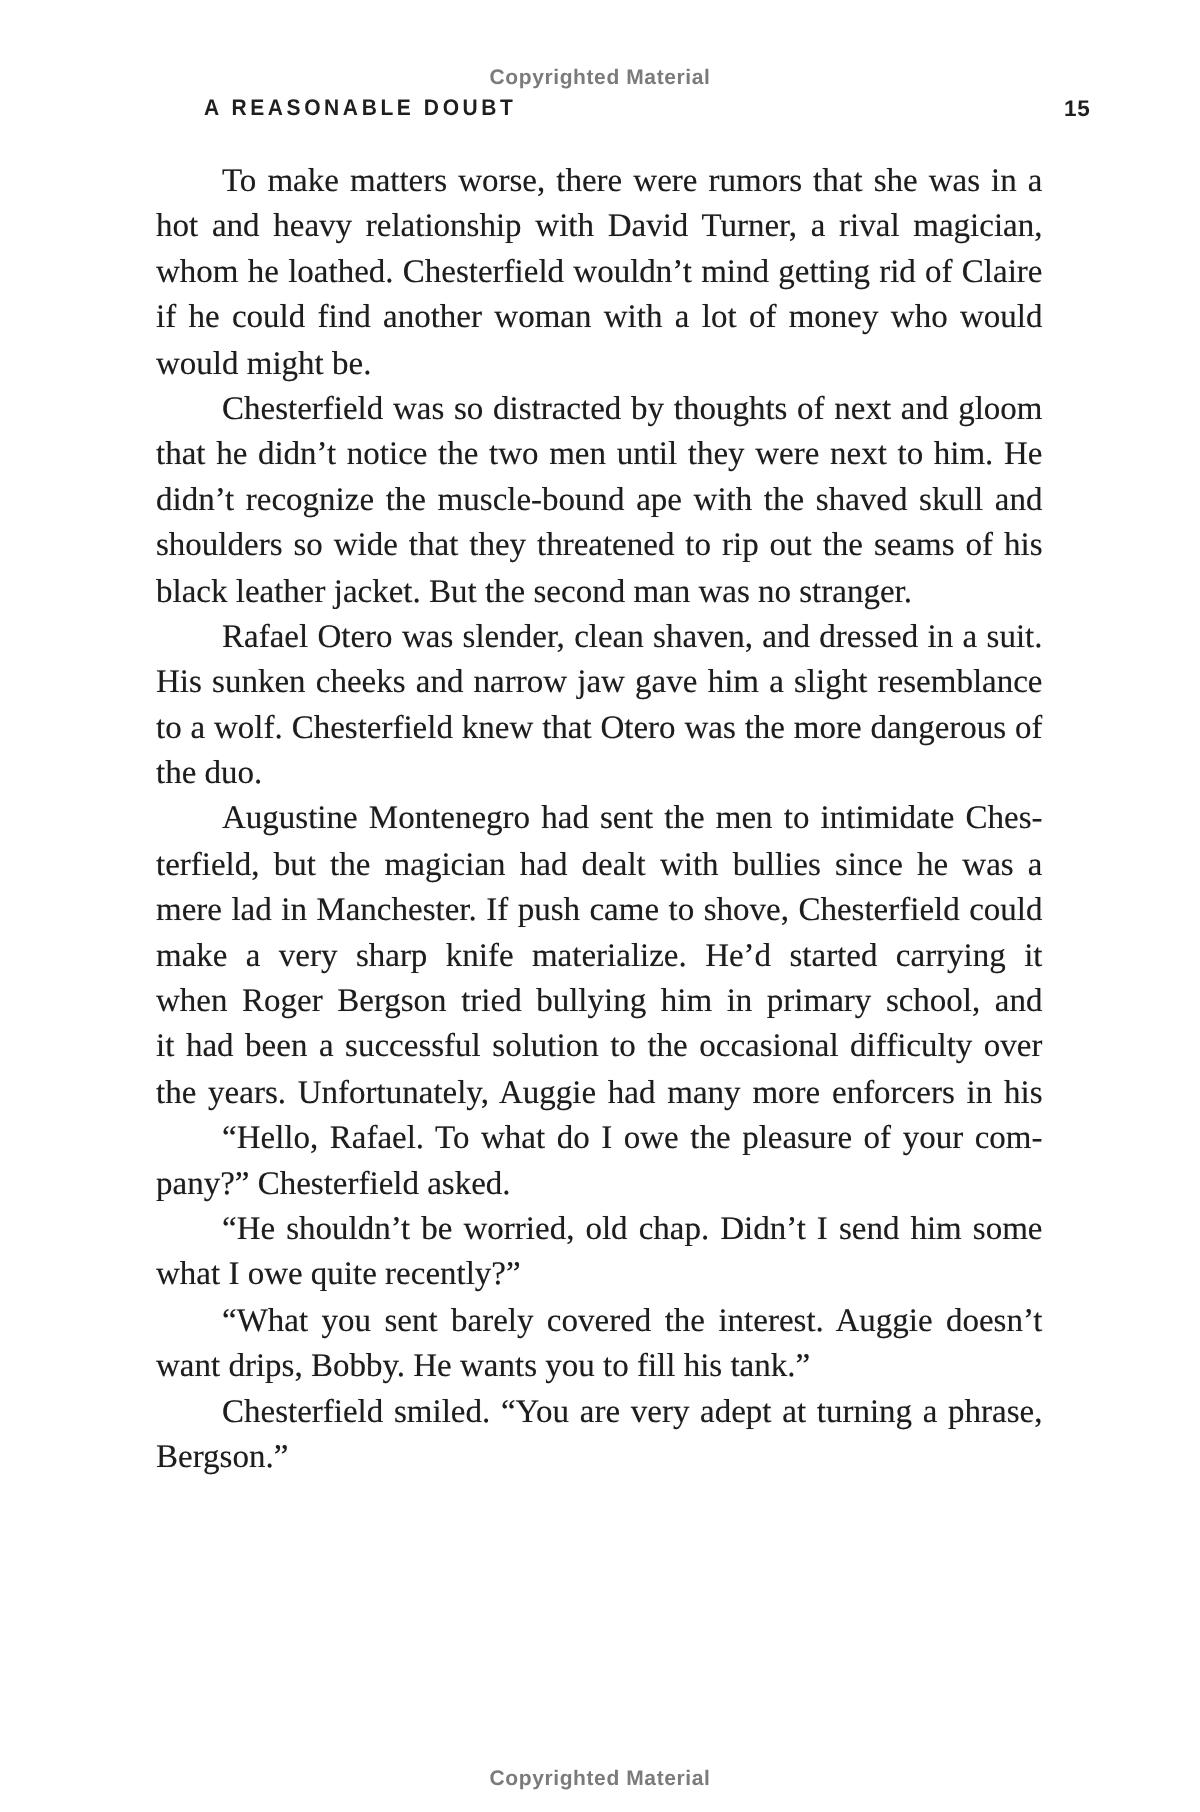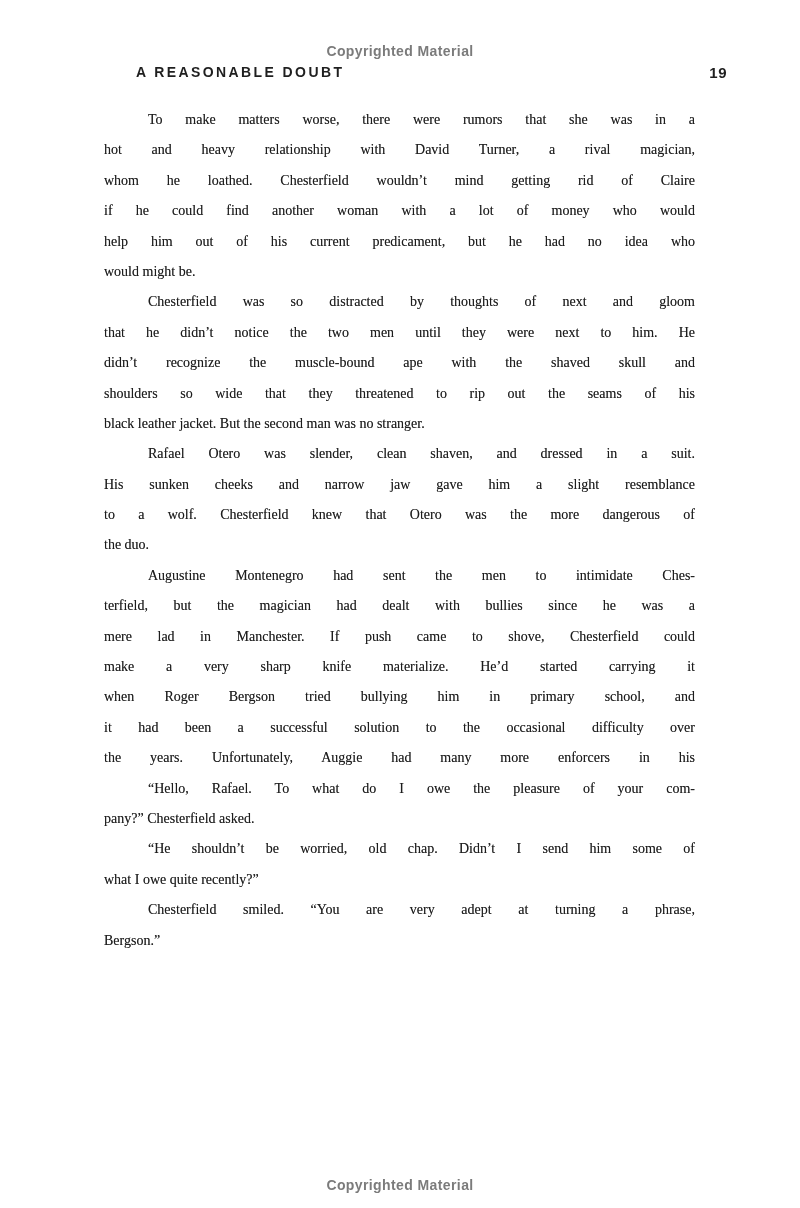--- a/index.html
+++ b/index.html
@@ -54,21 +54,21 @@
   .page-number {
     font-size: 15px;
     font-weight: 700;
     letter-spacing: 0.5px;
   }
   .body-text {
     position: absolute;
     top: 105px;
     left: 104px;
     width: 591px;
-    font-size: 14px;
+    font-size: 22px;
     line-height: 30.4px;
     color: var(--text);
     text-shadow: 0 0 0.45px rgba(20,20,20,0.5);
   }
   .paragraph { display: block; }
   .line {
     height: 30.4px;
     text-align: justify;
     text-align-last: justify;
     white-space: normal;
@@ -79,30 +79,29 @@
 </style>
 </head>
 <body>
 
 <div class="page">
 
   <div class="copyright-band copyright-top">Copyrighted Material</div>
 
   <div class="running-header">
     <span class="book-title">A REASONABLE DOUBT</span>
-    <span class="page-number">19</span>
+    <span class="page-number">15</span>
   </div>
 
   <div class="body-text">
       <div class="paragraph">
         <div class="line first">To make matters worse, there were rumors that she was in a</div>
         <div class="line">hot and heavy relationship with David Turner, a rival magician,</div>
         <div class="line">whom he loathed. Chesterfield wouldn’t mind getting rid of Claire</div>
         <div class="line">if he could find another woman with a lot of money who would</div>
-        <div class="line">help him out of his current predicament, but he had no idea who</div>
         <div class="line last">would might be.</div>
       </div>
       <div class="paragraph">
         <div class="line first">Chesterfield was so distracted by thoughts of next and gloom</div>
         <div class="line">that he didn’t notice the two men until they were next to him. He</div>
         <div class="line">didn’t recognize the muscle-bound ape with the shaved skull and</div>
         <div class="line">shoulders so wide that they threatened to rip out the seams of his</div>
         <div class="line last">black leather jacket. But the second man was no stranger.</div>
       </div>
       <div class="paragraph">
@@ -122,20 +121,24 @@
       </div>
       <div class="paragraph">
         <div class="line first">“Hello, Rafael. To what do I owe the pleasure of your com-</div>
         <div class="line last">pany?” Chesterfield asked.</div>
       </div>
       <div class="paragraph">
         <div class="line first">“He shouldn’t be worried, old chap. Didn’t I send him some of</div>
         <div class="line last">what I owe quite recently?”</div>
       </div>
       <div class="paragraph">
+        <div class="line first">“What you sent barely covered the interest. Auggie doesn’t</div>
+        <div class="line last">want drips, Bobby. He wants you to fill his tank.”</div>
+      </div>
+      <div class="paragraph">
         <div class="line first">Chesterfield smiled. “You are very adept at turning a phrase,</div>
         <div class="line last">Bergson.”</div>
       </div>
     </div>
 
   <div class="copyright-band copyright-bottom">Copyrighted Material</div>
 
 </div>
 
 </body></html>

